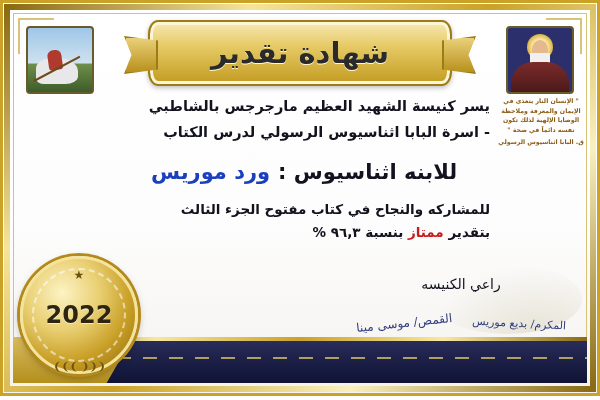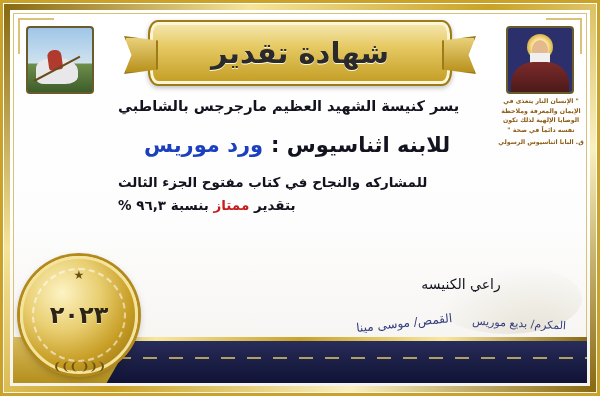--- a/index.html
+++ b/index.html
@@ -82,22 +82,22 @@
   .icon-box.left{left:26px;}
   
   .icon-caption{
     position:absolute;top:96px;right:16px;width:86px;
     font-size:6.2px;line-height:1.55;color:#8a5a12;text-align:center;
     font-weight:bold;
   }
   .icon-caption .src{display:block;margin-top:3px;color:#8a5a12;}
   
   .body-text{
-    position:absolute;top:94px;left:118px;right:124px;
-    text-align:left;color:#13131f;
+    position:absolute;top:94px;left:118px;right:110px;
+    text-align:right;color:#13131f;
   }
   .line{font-size:14.5px;line-height:1.75;font-weight:bold;}
   .line.l2{margin-top:1px;}
   .honoree{
     margin-top:14px;font-size:21px;font-weight:bold;color:#13131f;
     display:flex;justify-content:center;align-items:baseline;gap:8px;
   }
   .honoree .name{color:#1a3fbf;}
   .reason{margin-top:14px;font-size:13.5px;font-weight:bold;line-height:1.7;}
   .grade{margin-top:3px;font-size:13.5px;font-weight:bold;}
@@ -222,20 +222,21 @@
 
   <div class="icon-box left">
     <div class="art-sky"></div>
     <div class="art-horse"></div>
     <div class="art-rider"></div>
     <div class="art-lance"></div>
   </div>
 
   <div class="body-text">
     <div class="line">يسر كنيسة الشهيد العظيم مارجرجس بالشاطبي</div>
+    <div class="line l2">- اسرة البابا اثناسيوس الرسولي لدرس الكتاب</div>
 
     <div class="honoree">
       <span>للابنه اثناسيوس :</span>
       <span class="name">ورد موريس</span>
     </div>
 
     <div class="reason">للمشاركه والنجاح في كتاب مفتوح الجزء الثالث</div>
 
     <div class="grade">
       <span>بتقدير</span>
@@ -253,17 +254,17 @@
   </div>
 
   <div class="band-bottom">
     <div class="dashes"></div>
   </div>
   <div class="band-left"></div>
 
   <div class="seal">
     <div class="ring"></div>
     <div class="star">★</div>
-    <div class="year">٢٠٢٣</div>
+    <div class="year">2022</div>
     <div class="seal-leaf">❨❨❨   ❩❩❩</div>
   </div>
 
 </div>
 
 </body></html>

